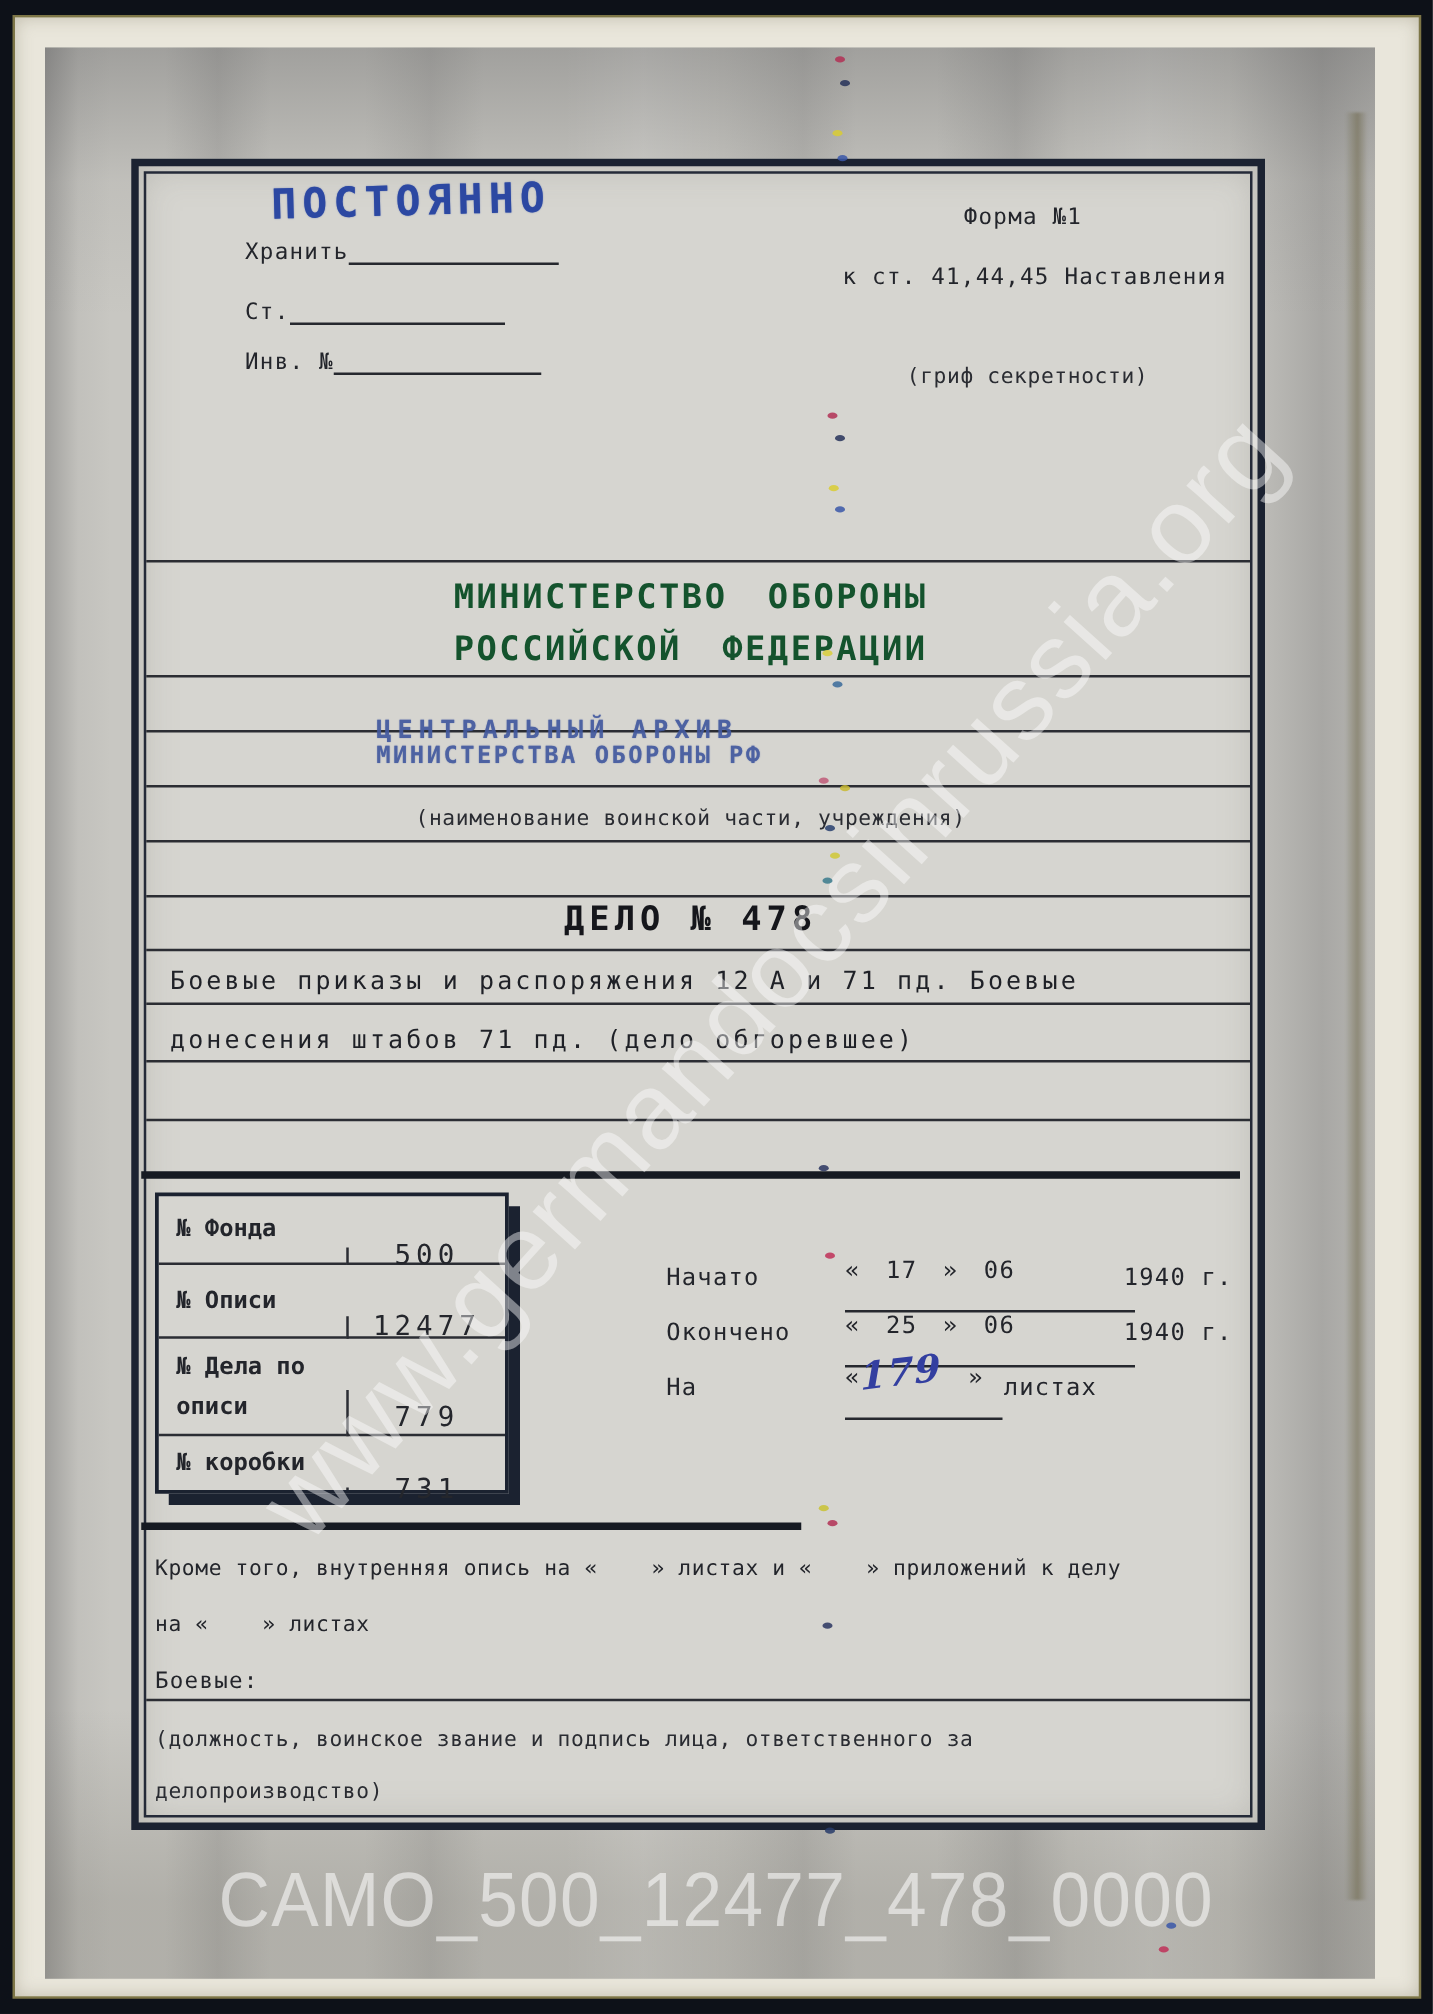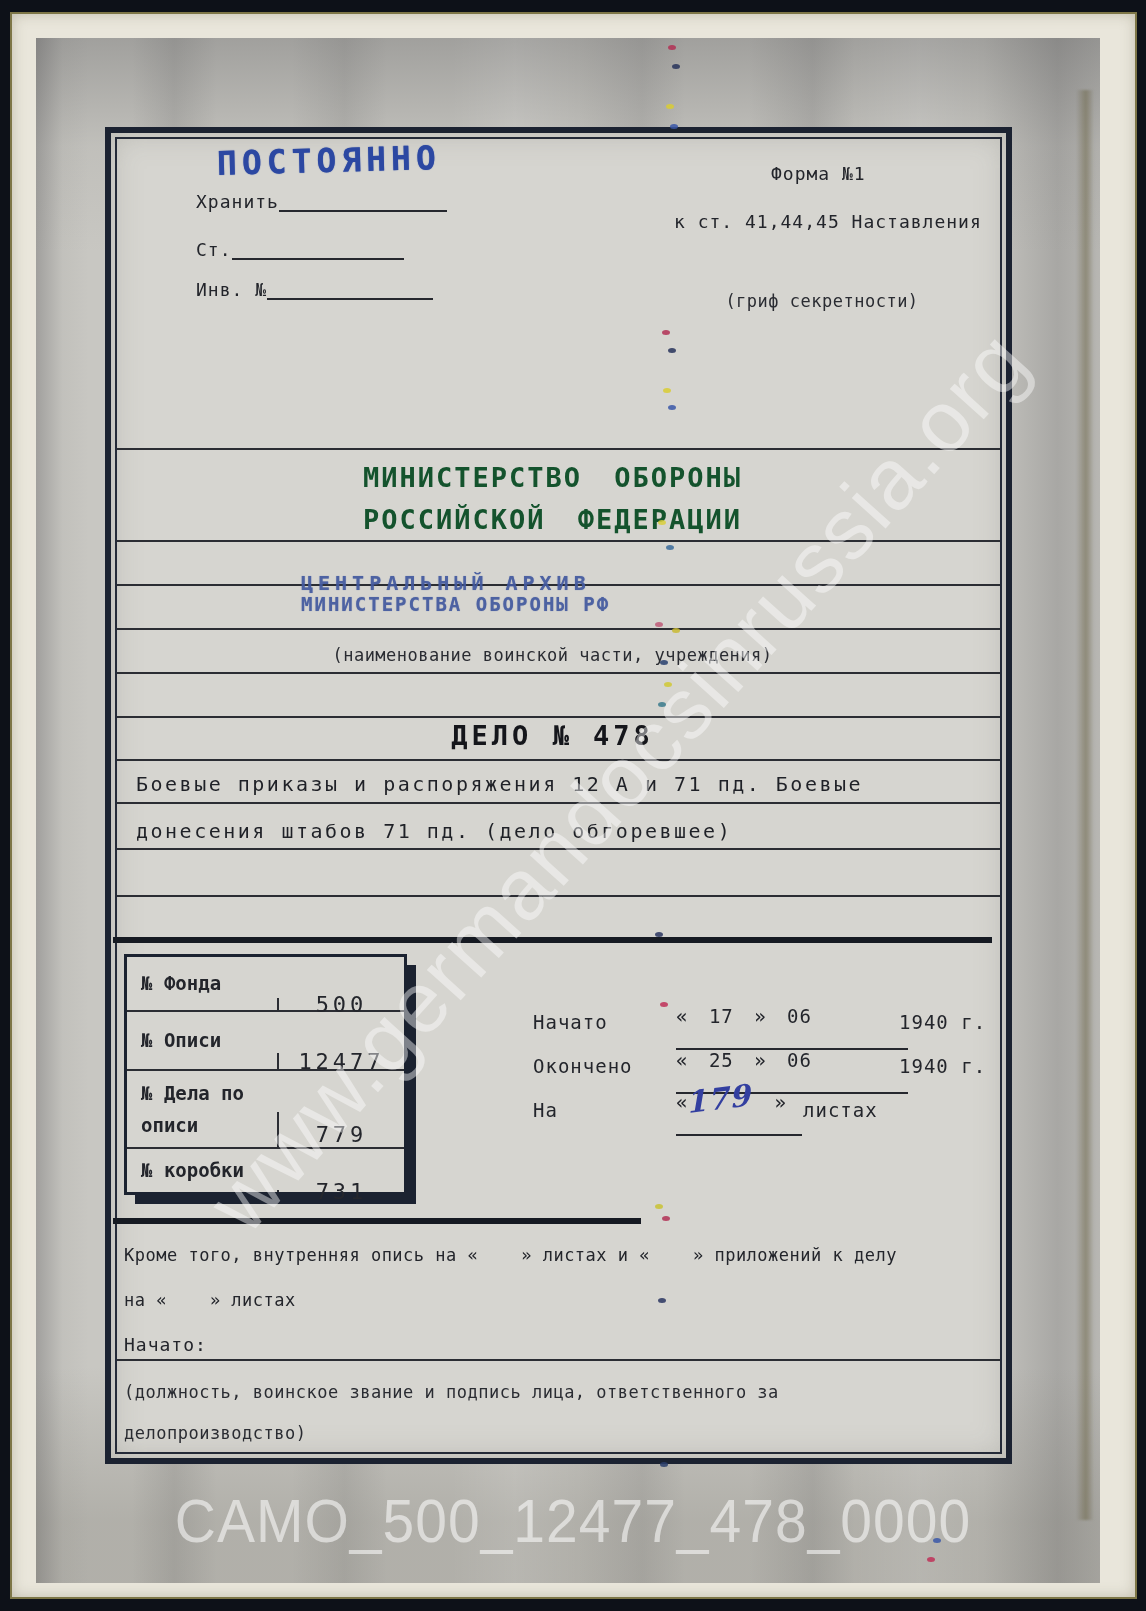--- a/index.html
+++ b/index.html
@@ -141,21 +141,21 @@
     <div class="date-year" style="top:922px;">1940 г.</div>
 
     <div class="date-label" style="top:966px;">На</div>
     <div class="date-value" style="top:956px;width:126px;"><span>«</span><span class="hand">179</span> <span>»</span></div>
     <div class="abs t19" style="left:692px;top:966px;">листах</div>
 
     
     <div class="rule-thick" style="top:1085px;width:528px;"></div>
     <div class="abs t17" style="left:13px;top:1112px;">Кроме того, внутренняя опись на «    » листах и «    » приложений к делу</div>
     <div class="abs t17" style="left:13px;top:1157px;">на «    » листах</div>
-    <div class="abs t18" style="left:13px;top:1201px;">Начато:</div>
+    <div class="abs t18" style="left:13px;top:1201px;">Боевые:</div>
     <div class="rule" style="top:1226px;"></div>
     <div class="abs t17 caption" style="left:13px;top:1249px;">(должность, воинское звание и подпись лица, ответственного за</div>
     <div class="abs t17 caption" style="left:13px;top:1290px;">делопроизводство)</div>
   </div>
 
   
   <div class="wm-diag">www.germandocsinrussia.org</div>
   <div class="wm-bottom">CAMO_500_12477_478_0000</div>
 
   

